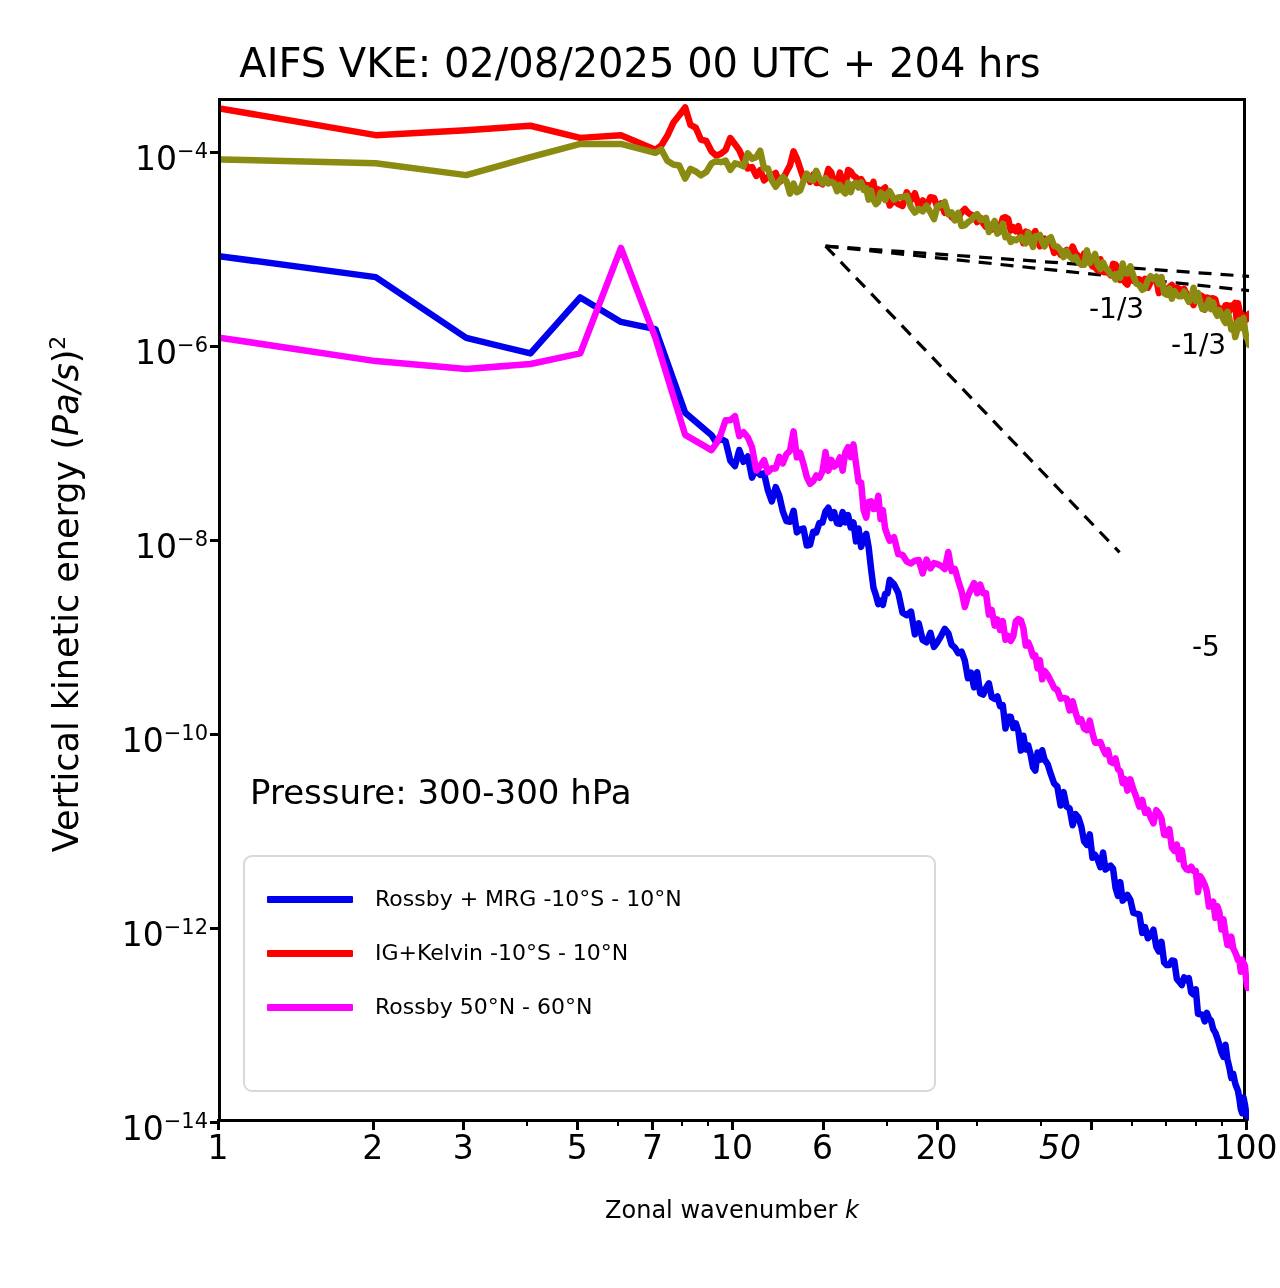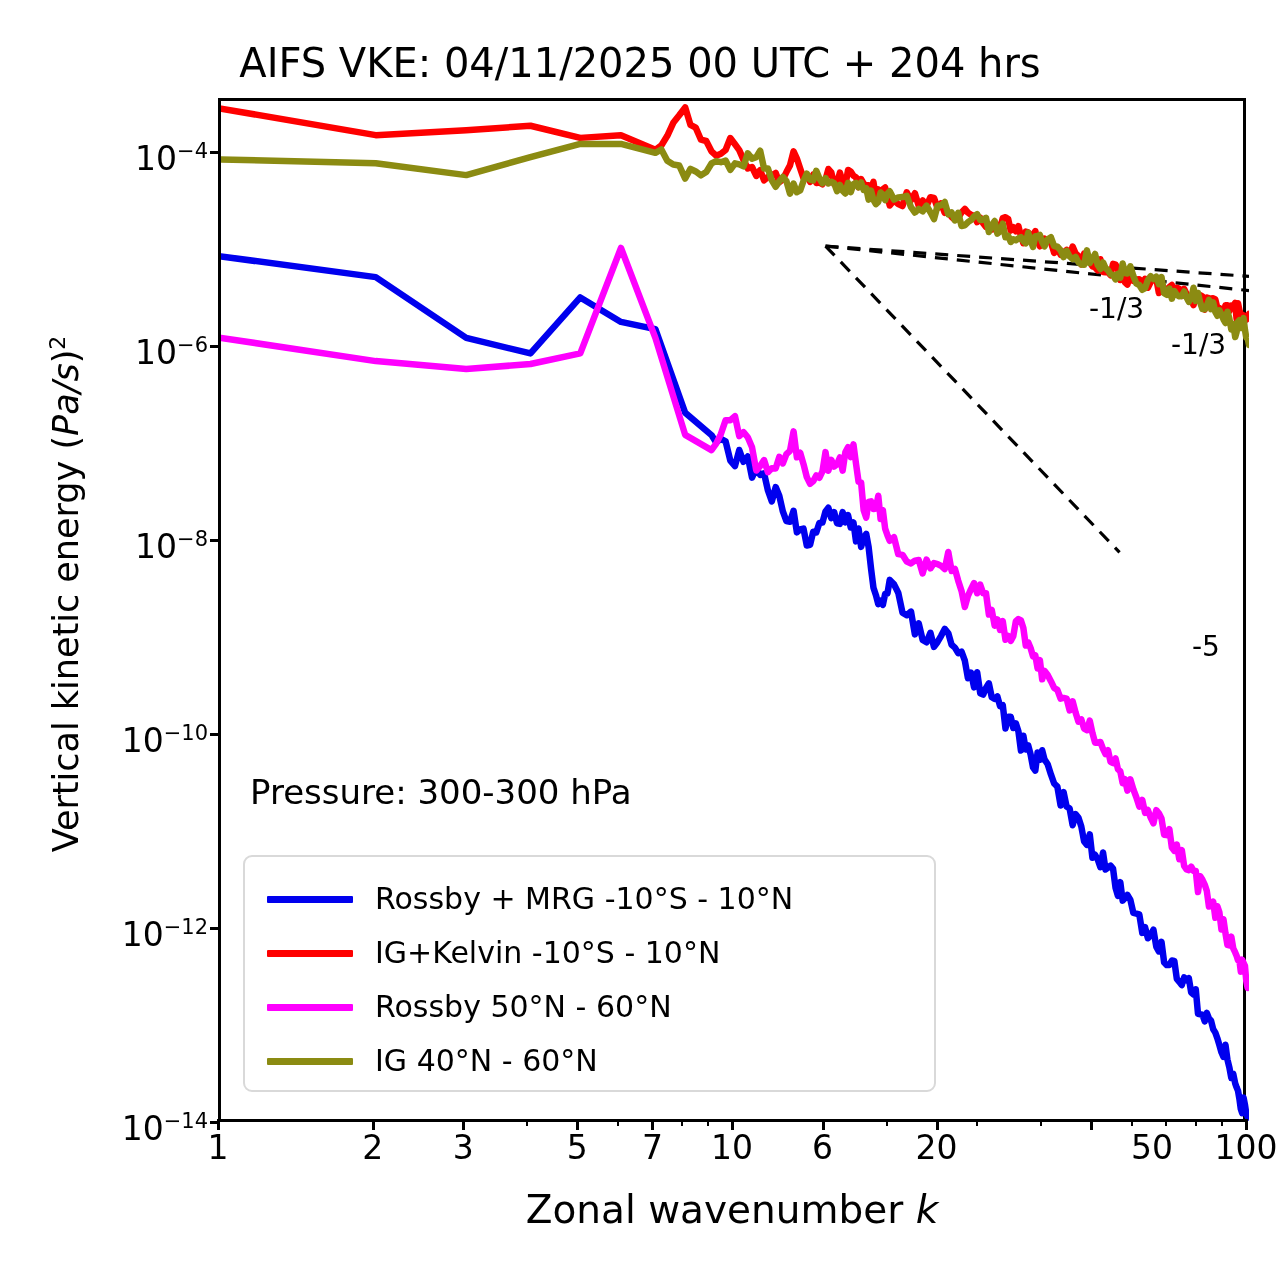--- a/index.html
+++ b/index.html
@@ -15,21 +15,21 @@
   #ylabel-wrap{
     position:absolute;left:-292px;top:570px;width:700px;height:48px;
     transform:rotate(-90deg);transform-origin:center center;
     text-align:center;font-size:35px;line-height:48px;white-space:nowrap;
   }
   #ylabel-wrap .ital{font-style:italic;}
   #ylabel-wrap .sup{font-size:22px;vertical-align:super;}
 
   #xlabel{
     position:absolute;left:218px;top:1190px;width:1028px;text-align:center;
-    font-size:39px;line-height:40px;
+    font-size:24px;line-height:40px;
   }
   #xlabel .ital{font-style:italic;}
 
   #plot{
     position:absolute;left:218px;top:98px;width:1028px;height:1024px;
     border:3px solid #000;box-sizing:border-box;background:#fff;
   }
   #plotsvg{position:absolute;left:0;top:0;width:1028px;height:1024px;}
 
   .ytick-label{
@@ -54,28 +54,28 @@
   #slope-a{left:1089px;top:294px;}
   #slope-b{left:1171px;top:330px;}
   #slope-c{left:1192px;top:632px;}
 
   #legend{
     position:absolute;left:243px;top:855px;width:693px;height:237px;
     border:2px solid #d9d9d9;border-radius:9px;background:#fff;box-sizing:border-box;
   }
   .legend-row{position:absolute;left:22px;height:52px;display:flex;align-items:center;}
   .legend-swatch{width:86px;height:7px;border-radius:1px;flex:0 0 auto;}
-  .legend-text{margin-left:22px;font-size:30px;line-height:36px;white-space:nowrap;text-align:center;}
+  .legend-text{margin-left:22px;font-size:22px;line-height:36px;white-space:nowrap;text-align:center;}
 </style>
 </head>
 <body>
 
 <div id="root">
 
-  <div id="chart-title">AIFS VKE: 04/11/2025 00 UTC + 204 hrs</div>
+  <div id="chart-title">AIFS VKE: 02/08/2025 00 UTC + 204 hrs</div>
 
   <div id="ylabel-wrap">
     <span>Vertical kinetic energy (</span><span class="ital">Pa/s</span><span>)</span><span class="sup">2</span>
   </div>
 
   <div id="xlabel">
     <span>Zonal wavenumber </span><span class="ital">k</span>
   </div>
 
   <div id="plot">
@@ -112,21 +112,21 @@
       <div class="xtick-label" style="left: 577.271px;">5</div>
       <div class="xtick-major" style="left: 576.271px;"></div>
       <div class="xtick-label" style="left: 652.38px;">7</div>
       <div class="xtick-major" style="left: 651.38px;"></div>
       <div class="xtick-label" style="left: 732px;">10</div>
       <div class="xtick-major" style="left: 731px;"></div>
       <div class="xtick-label" style="left: 822.511px;">6</div>
       <div class="xtick-major" style="left: 821.511px;"></div>
       <div class="xtick-label" style="left: 936.541px;">20</div>
       <div class="xtick-major" style="left: 935.541px;"></div>
-      <div class="xtick-label" style="left: 1152px;">50</div>
+      <div class="xtick-label" style="left: 1060px; font-style: italic;">50</div>
       <div class="xtick-major" style="left: 1090.27px;"></div>
       <div class="xtick-label" style="left: 1246px;">100</div>
       <div class="xtick-major" style="left: 1245px;"></div>
       <div class="xtick-minor" style="left: 526.459px;"></div>
       <div class="xtick-minor" style="left: 616.97px;"></div>
       <div class="xtick-minor" style="left: 681.188px;"></div>
       <div class="xtick-minor" style="left: 707.481px;"></div>
       <div class="xtick-minor" style="left: 885.729px;"></div>
       <div class="xtick-minor" style="left: 976.24px;"></div>
       <div class="xtick-minor" style="left: 1040.46px;"></div>
@@ -148,19 +148,15 @@
         <div class="legend-text">Rossby + MRG -10°S - 10°N</div>
       </div>
       <div class="legend-row" style="top: 70px;">
         <div class="legend-swatch" style="background: rgb(254, 0, 0);"></div>
         <div class="legend-text">IG+Kelvin -10°S - 10°N</div>
       </div>
       <div class="legend-row" style="top: 124px;">
         <div class="legend-swatch" style="background: rgb(254, 0, 254);"></div>
         <div class="legend-text">Rossby 50°N - 60°N</div>
       </div>
-      <div class="legend-row" style="top: 178px;">
-        <div class="legend-swatch" style="background: rgb(139, 139, 18);"></div>
-        <div class="legend-text">IG 40°N - 60°N</div>
-      </div>
     </div>
 
 </div>
 
 </body></html>

